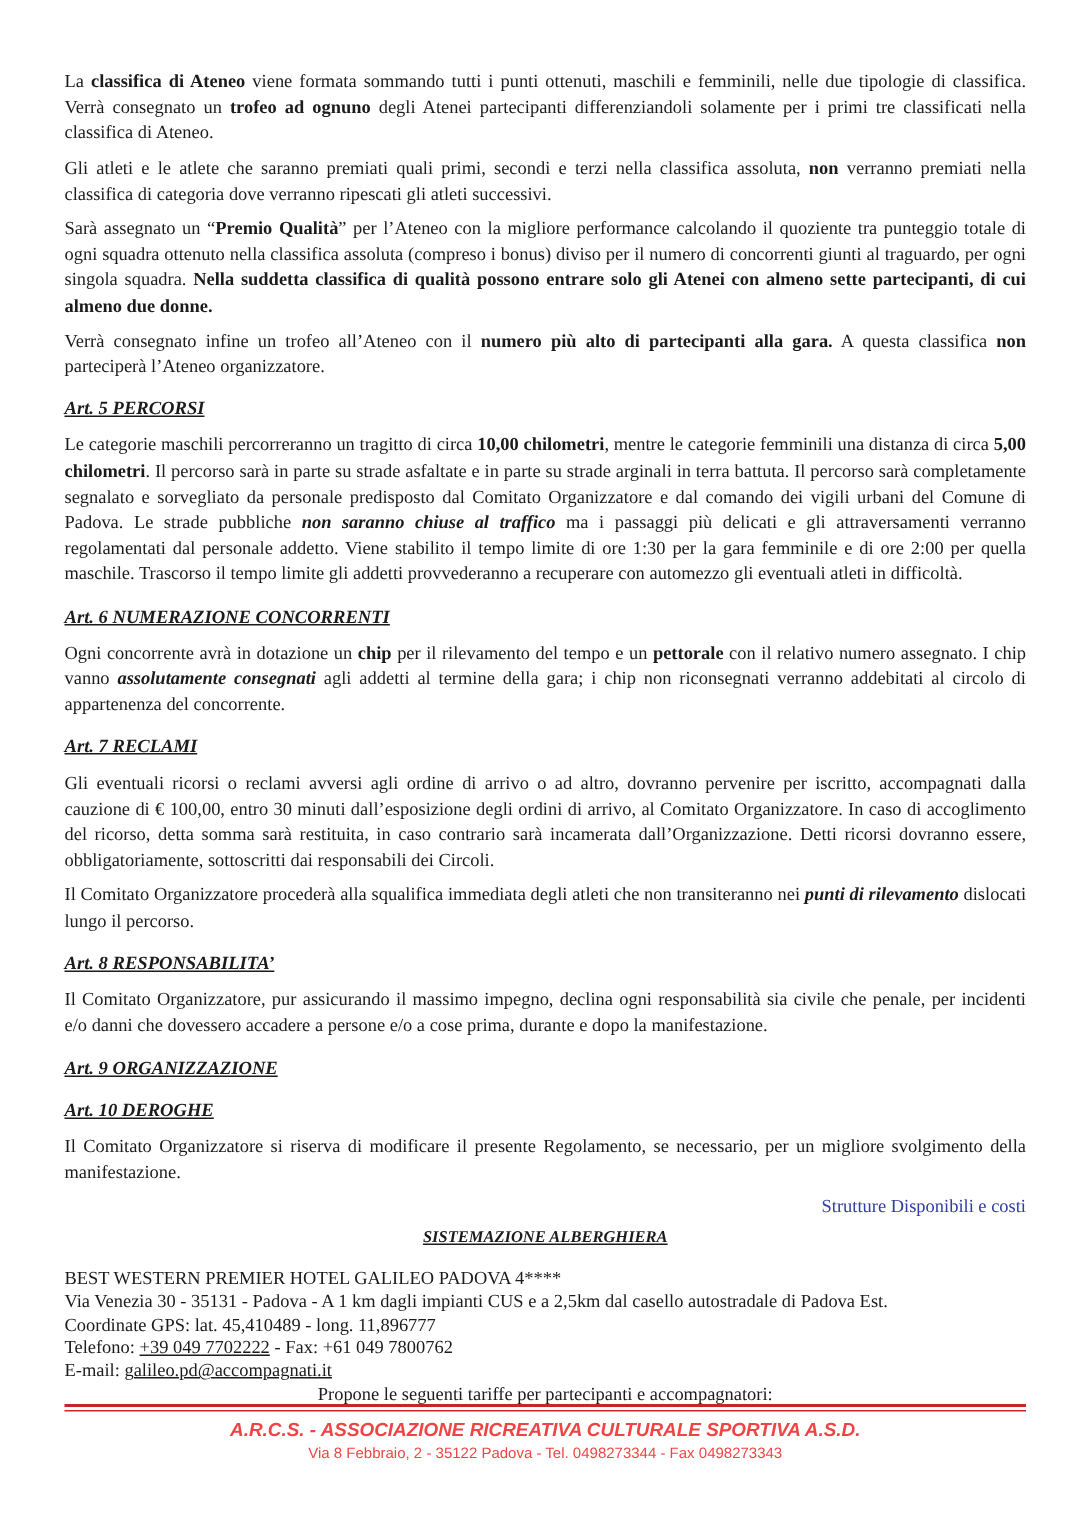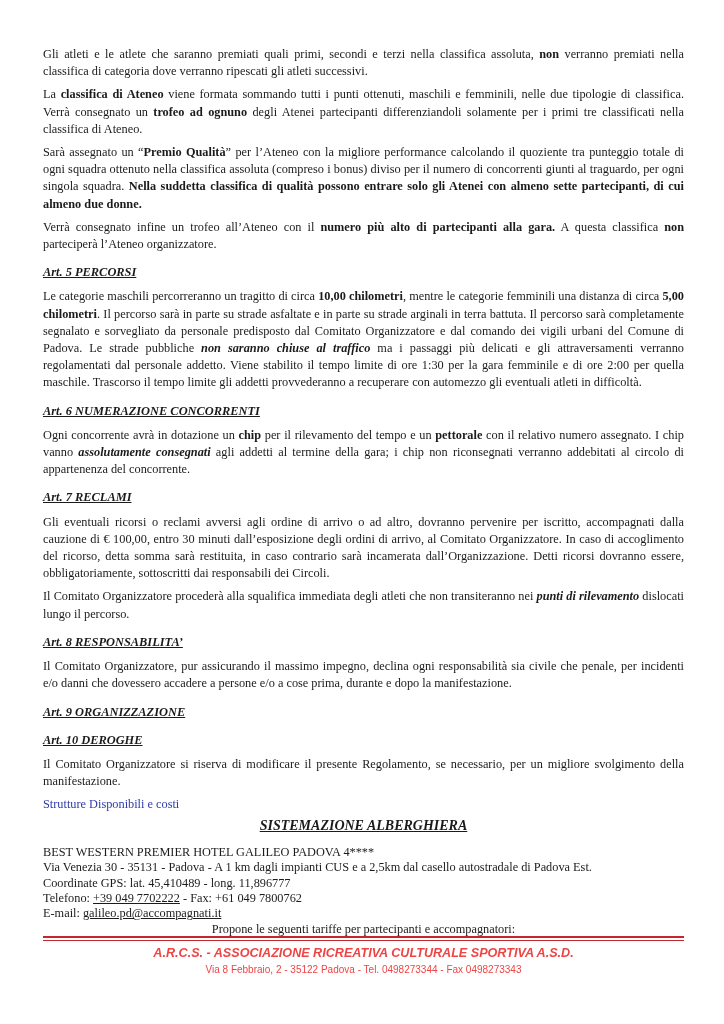--- a/index.html
+++ b/index.html
@@ -23,26 +23,26 @@
   h3.art{
     font-size:12.4px;
     font-weight:bold;
     font-style:italic;
     text-decoration:underline;
     margin:11px 0 7px 0;
     text-align:left;
   }
   .strutture{
     color:#2F3BA8;
-    text-align:left;
+    text-align:right;
     margin:3px 0 3px 0;
     cursor:pointer;
   }
   h2.sistemazione{
-    font-size:14px;
+    font-size:11px;
     font-weight:bold;
     font-style:italic;
     text-decoration:underline;
     text-align:center;
     margin:2px 0 11px 0;
   }
   .hotel{text-align:left;line-height:15.4px;}
   .hotel p{margin:0;}
   .hotel-name{font-weight:normal;}
   .link-dark{color:inherit;text-decoration:underline;cursor:pointer;}
@@ -62,22 +62,22 @@
   }
   .footer-line1{font-weight:bold;font-style:italic;font-size:12.6px;margin:3px 0 3px 0;}
   .footer-line2{font-size:10px;font-weight:normal;margin:4px;}
 </style>
 </head>
 <body>
 
 <div class="page">
   <div class="content">
 
+    <p><span>La </span><span class="run-b">classifica di Ateneo</span><span> viene formata sommando tutti i punti ottenuti, maschili e femminili, nelle due tipologie di classifica. Verrà consegnato un </span><span class="run-b">trofeo ad ognuno</span><span> degli Atenei partecipanti differenziandoli solamente per i primi tre classificati nella classifica di Ateneo.</span></p>
     <p><span>Gli atleti e le atlete che saranno premiati quali primi, secondi e terzi nella classifica assoluta, </span><span class="run-b">non</span><span> verranno premiati nella classifica di categoria dove verranno ripescati gli atleti successivi.</span></p>
-    <p><span>La </span><span class="run-b">classifica di Ateneo</span><span> viene formata sommando tutti i punti ottenuti, maschili e femminili, nelle due tipologie di classifica. Verrà consegnato un </span><span class="run-b">trofeo ad ognuno</span><span> degli Atenei partecipanti differenziandoli solamente per i primi tre classificati nella classifica di Ateneo.</span></p>
     <p><span>Sarà assegnato un “</span><span class="run-b">Premio Qualità</span><span>” per l’Ateneo con la migliore performance calcolando il quoziente tra punteggio totale di ogni squadra ottenuto nella classifica assoluta (compreso i bonus) diviso per il numero di concorrenti giunti al traguardo, per ogni singola squadra. </span><span class="run-b">Nella suddetta classifica di qualità possono entrare solo gli Atenei con almeno sette partecipanti, di cui almeno due donne.</span></p>
     <p><span>Verrà consegnato infine un trofeo all’Ateneo con il </span><span class="run-b">numero più alto di partecipanti alla gara.</span><span> A questa classifica </span><span class="run-b">non</span><span> parteciperà l’Ateneo organizzatore.</span></p>
 
     <h3 class="art">Art. 5 PERCORSI</h3>
     <p><span>Le categorie maschili percorreranno un tragitto di circa </span><span class="run-b">10,00 chilometri</span><span>, mentre le categorie femminili una distanza di circa </span><span class="run-b">5,00 chilometri</span><span>. Il percorso sarà in parte su strade asfaltate e in parte su strade arginali in terra battuta. Il percorso sarà completamente segnalato e sorvegliato da personale predisposto dal Comitato Organizzatore e dal comando dei vigili urbani del Comune di Padova. Le strade pubbliche </span><span class="run-b run-i">non saranno chiuse al traffico</span><span> ma i passaggi più delicati e gli attraversamenti verranno regolamentati dal personale addetto. Viene stabilito il tempo limite di ore 1:30 per la gara femminile e di ore 2:00 per quella maschile. Trascorso il tempo limite gli addetti provvederanno a recuperare con automezzo gli eventuali atleti in difficoltà.</span></p>
 
     <h3 class="art">Art. 6 NUMERAZIONE CONCORRENTI</h3>
     <p><span>Ogni concorrente avrà in dotazione un </span><span class="run-b">chip</span><span> per il rilevamento del tempo e un </span><span class="run-b">pettorale</span><span> con il relativo numero assegnato. I chip vanno </span><span class="run-b run-i">assolutamente consegnati</span><span> agli addetti al termine della gara; i chip non riconsegnati verranno addebitati al circolo di appartenenza del concorrente.</span></p>
 
     <h3 class="art">Art. 7 RECLAMI</h3>

